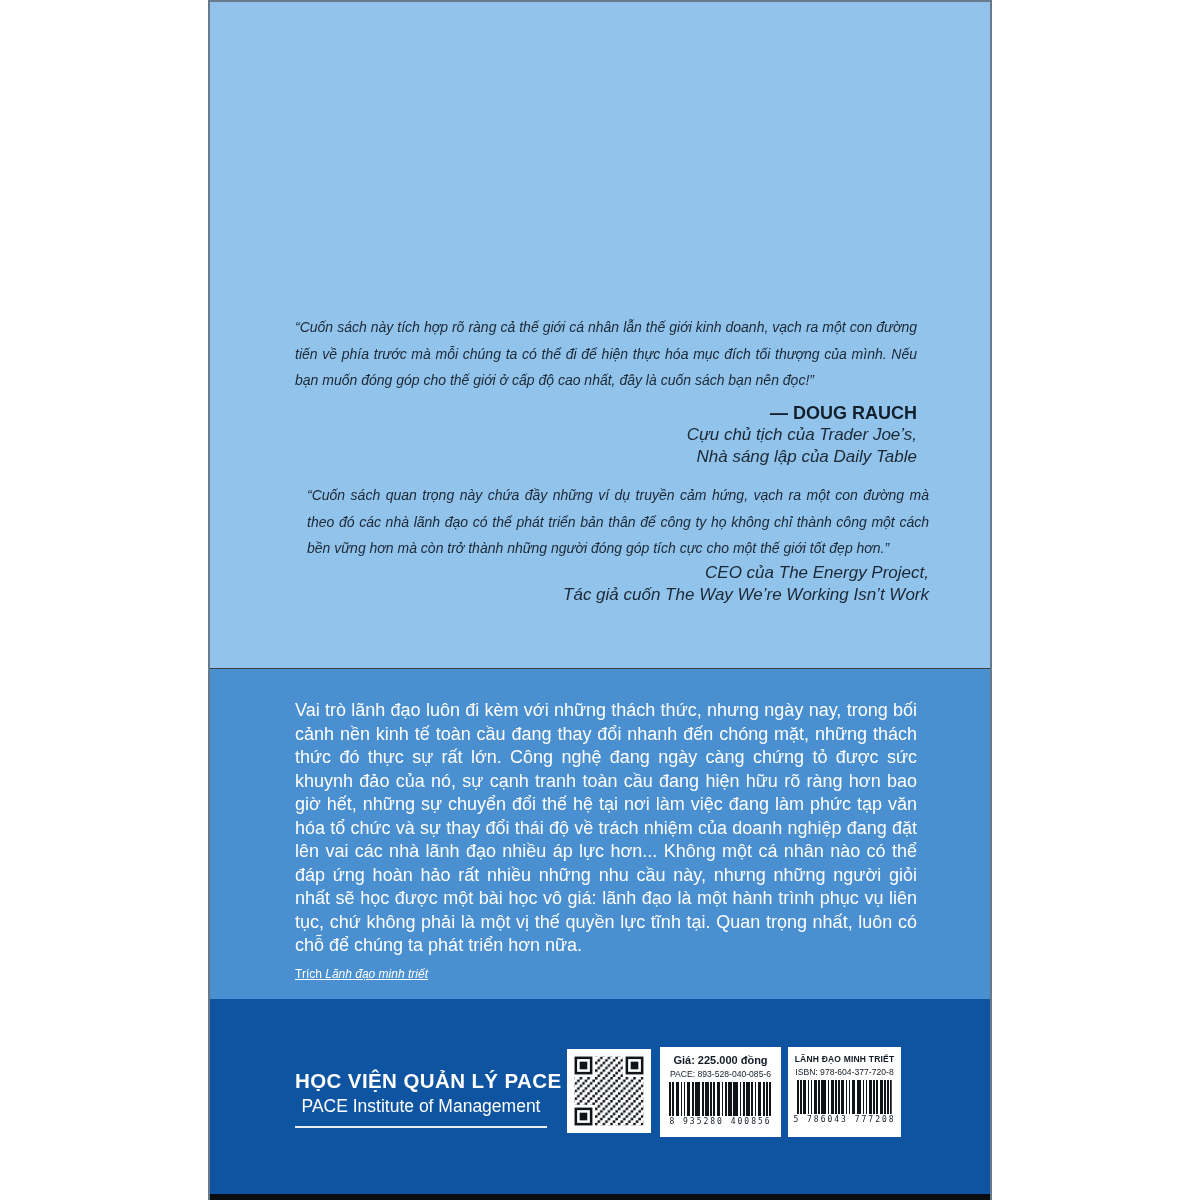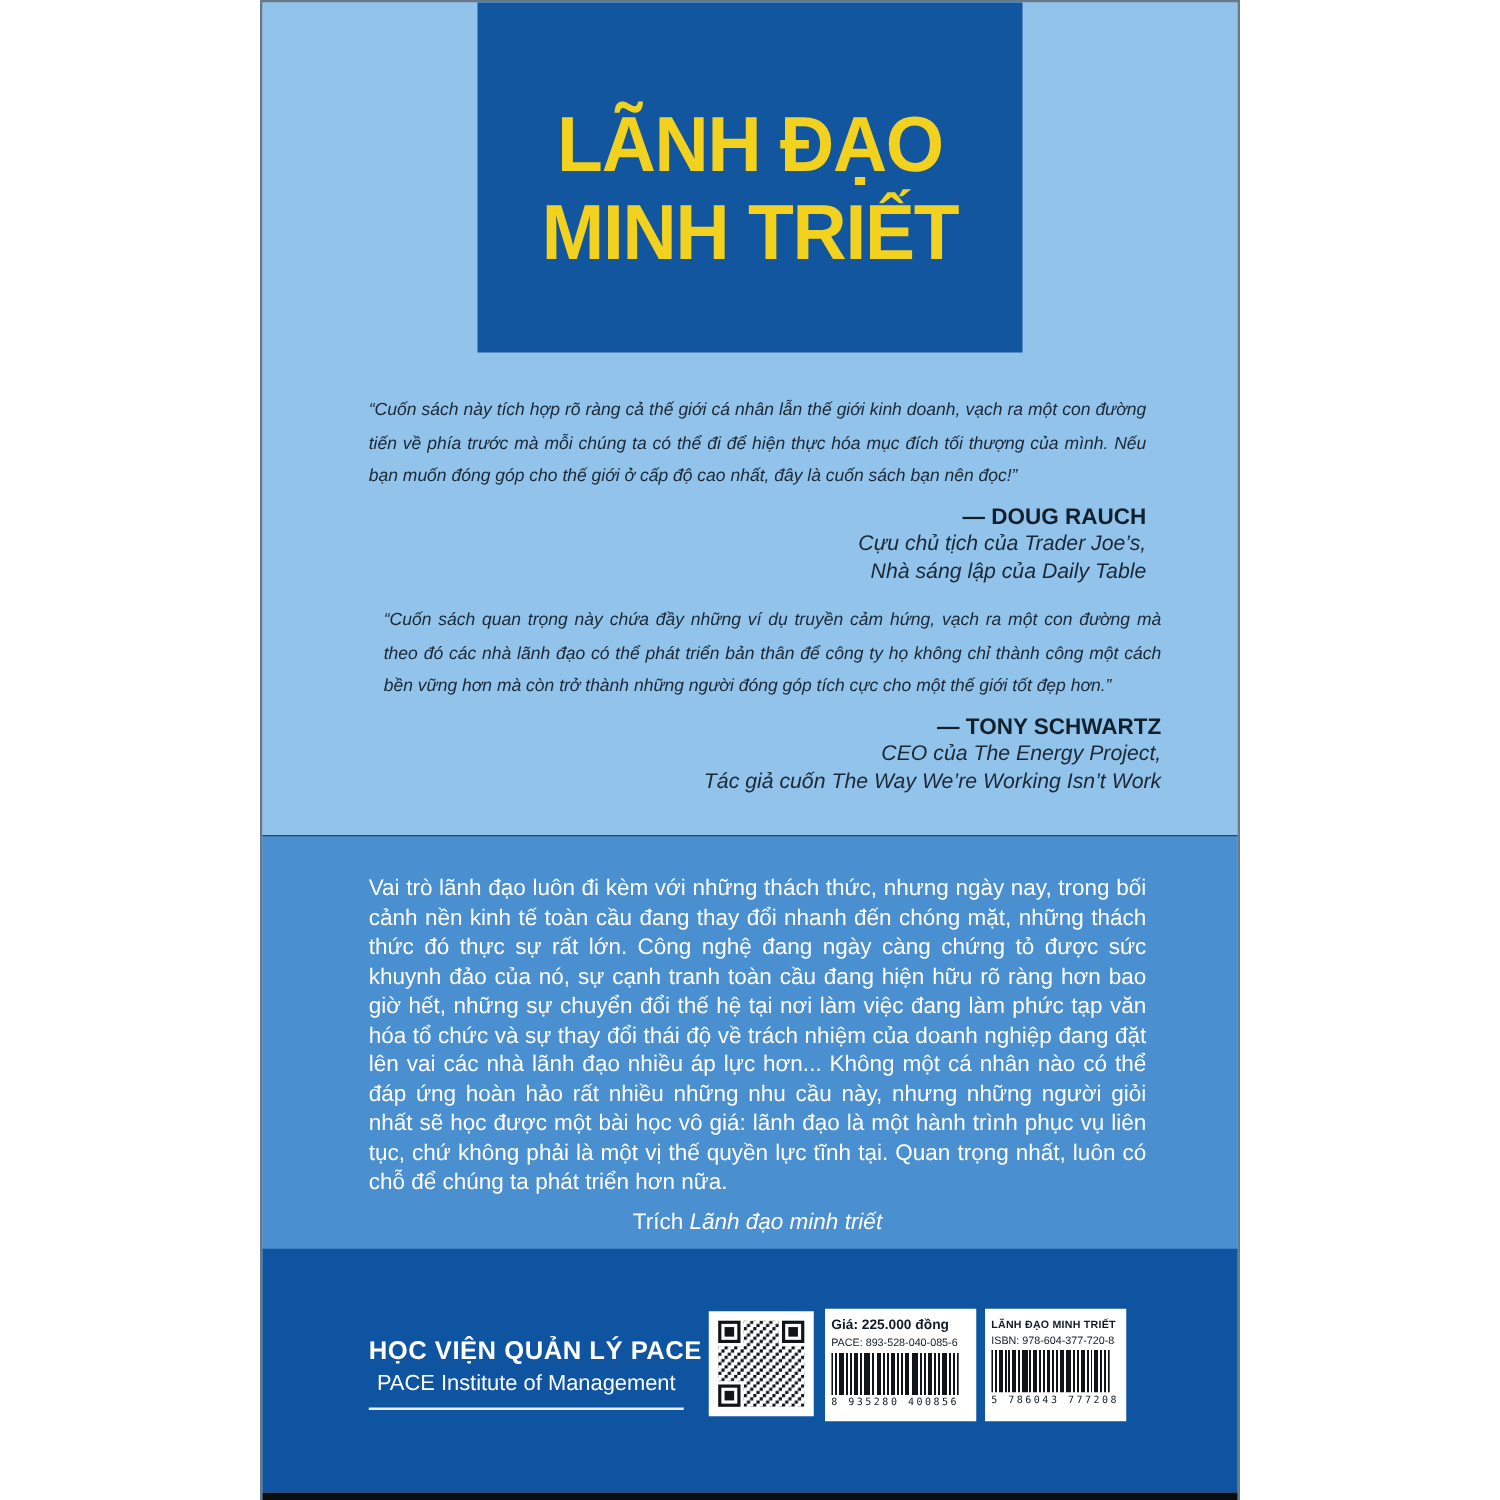--- a/index.html
+++ b/index.html
@@ -20,34 +20,34 @@
 
   .quote-block{position:absolute;left:85px;width:622px;color:#17242f;}
   .q1{top:312px;}
   .q2{top:480px;margin-left:12px;}
   .quote-text{font-style:italic;font-size:14px;line-height:26.5px;text-align:justify;color:#1b2836;}
   .quote-author{margin-top:9px;text-align:right;font-weight:bold;font-size:18px;color:#12202d;}
   .quote-role{text-align:right;font-style:italic;font-size:17px;line-height:22.5px;color:#1b2836;}
 
   .desc-block{position:absolute;left:85px;top:30px;width:622px;color:#ffffff;}
   .desc-text{font-size:18px;line-height:23.5px;text-align:justify;}
-  .source-line{margin-top:9px;text-align:center;font-size:18px;}
+  .source-line{margin-top:9px;text-align:left;font-size:12px;text-decoration:underline;}
   .source-title{font-style:italic;}
 
   .publisher{position:absolute;left:85px;top:70px;width:252px;text-align:center;color:#ffffff;}
   .publisher-vi{font-weight:bold;font-size:20.5px;letter-spacing:.4px;white-space:nowrap;}
   .publisher-en{font-size:17.5px;margin-top:3px;white-space:nowrap;}
   .publisher-line{margin-top:9px;border-bottom:2px solid rgba(255,255,255,.9);}
 
   .qr-box{position:absolute;left:357px;top:50px;width:84px;height:84px;background:#ffffff;
     padding:5px;box-sizing:border-box;}
   .qr-box svg{width:100%;height:100%;display:block;}
 
   .code-box{position:absolute;top:48px;background:#ffffff;box-sizing:border-box;
-    display:flex;flex-direction:column;padding:7px 5px 5px 5px;color:#121c26;}
+    display:flex;flex-direction:column;align-items:center;padding:7px 5px 5px 5px;color:#121c26;}
   .price-box{left:450px;width:121px;height:90px;}
   .isbn-box{left:578px;width:113px;height:90px;}
   .box-title{font-weight:bold;font-size:11px;white-space:nowrap;}
   .box-title-sm{font-weight:bold;font-size:8.5px;letter-spacing:.2px;white-space:nowrap;}
   .box-sub{font-size:8.6px;margin-top:3px;white-space:nowrap;}
   .barcode{margin-top:3px;width:92%;height:34px;}
   .barcode svg{width:100%;height:100%;display:block;}
   .barcode-digits{font-size:8px;letter-spacing:2px;margin-top:1px;white-space:nowrap;font-family:"DejaVu Sans Mono","Liberation Mono",monospace;}
 </style>
 </head>
@@ -85,35 +85,30 @@
           <rect x="61" y="0" width="1" height="22"></rect>
       </g>
     </symbol>
   </defs>
 </svg>
 
 <div class="cover">
 
   <div class="sec sec-quotes">
 
-    <div class="title-box">
-      <div class="title-line">LÃNH ĐẠO</div>
-      <div class="title-line">MINH TRIẾT</div>
-    </div>
 
     <div class="quote-block q1">
       <div class="quote-text">“Cuốn sách này tích hợp rõ ràng cả thế giới cá nhân lẫn thế giới kinh doanh, vạch ra một con đường tiến về phía trước mà mỗi chúng ta có thể đi để hiện thực hóa mục đích tối thượng của mình. Nếu bạn muốn đóng góp cho thế giới ở cấp độ cao nhất, đây là cuốn sách bạn nên đọc!”</div>
       <div class="quote-author">— DOUG RAUCH</div>
       <div class="quote-role">Cựu chủ tịch của Trader Joe’s,</div>
       <div class="quote-role">Nhà sáng lập của Daily Table</div>
     </div>
 
     <div class="quote-block q2">
       <div class="quote-text">“Cuốn sách quan trọng này chứa đầy những ví dụ truyền cảm hứng, vạch ra một con đường mà theo đó các nhà lãnh đạo có thể phát triển bản thân để công ty họ không chỉ thành công một cách bền vững hơn mà còn trở thành những người đóng góp tích cực cho một thế giới tốt đẹp hơn.”</div>
-      <div class="quote-author">— TONY SCHWARTZ</div>
       <div class="quote-role">CEO của The Energy Project,</div>
       <div class="quote-role">Tác giả cuốn The Way We’re Working Isn’t Work</div>
     </div>
   </div>
 
   <div class="sec sec-desc">
     <div class="desc-block">
       <div class="desc-text">Vai trò lãnh đạo luôn đi kèm với những thách thức, nhưng ngày nay, trong bối cảnh nền kinh tế toàn cầu đang thay đổi nhanh đến chóng mặt, những thách thức đó thực sự rất lớn. Công nghệ đang ngày càng chứng tỏ được sức khuynh đảo của nó, sự cạnh tranh toàn cầu đang hiện hữu rõ ràng hơn bao giờ hết, những sự chuyển đổi thế hệ tại nơi làm việc đang làm phức tạp văn hóa tổ chức và sự thay đổi thái độ về trách nhiệm của doanh nghiệp đang đặt lên vai các nhà lãnh đạo nhiều áp lực hơn... Không một cá nhân nào có thể đáp ứng hoàn hảo rất nhiều những nhu cầu này, nhưng những người giỏi nhất sẽ học được một bài học vô giá: lãnh đạo là một hành trình phục vụ liên tục, chứ không phải là một vị thế quyền lực tĩnh tại. Quan trọng nhất, luôn có chỗ để chúng ta phát triển hơn nữa.</div>
       <div class="source-line"><span>Trích </span><span class="source-title">Lãnh đạo minh triết</span></div>
     </div>

